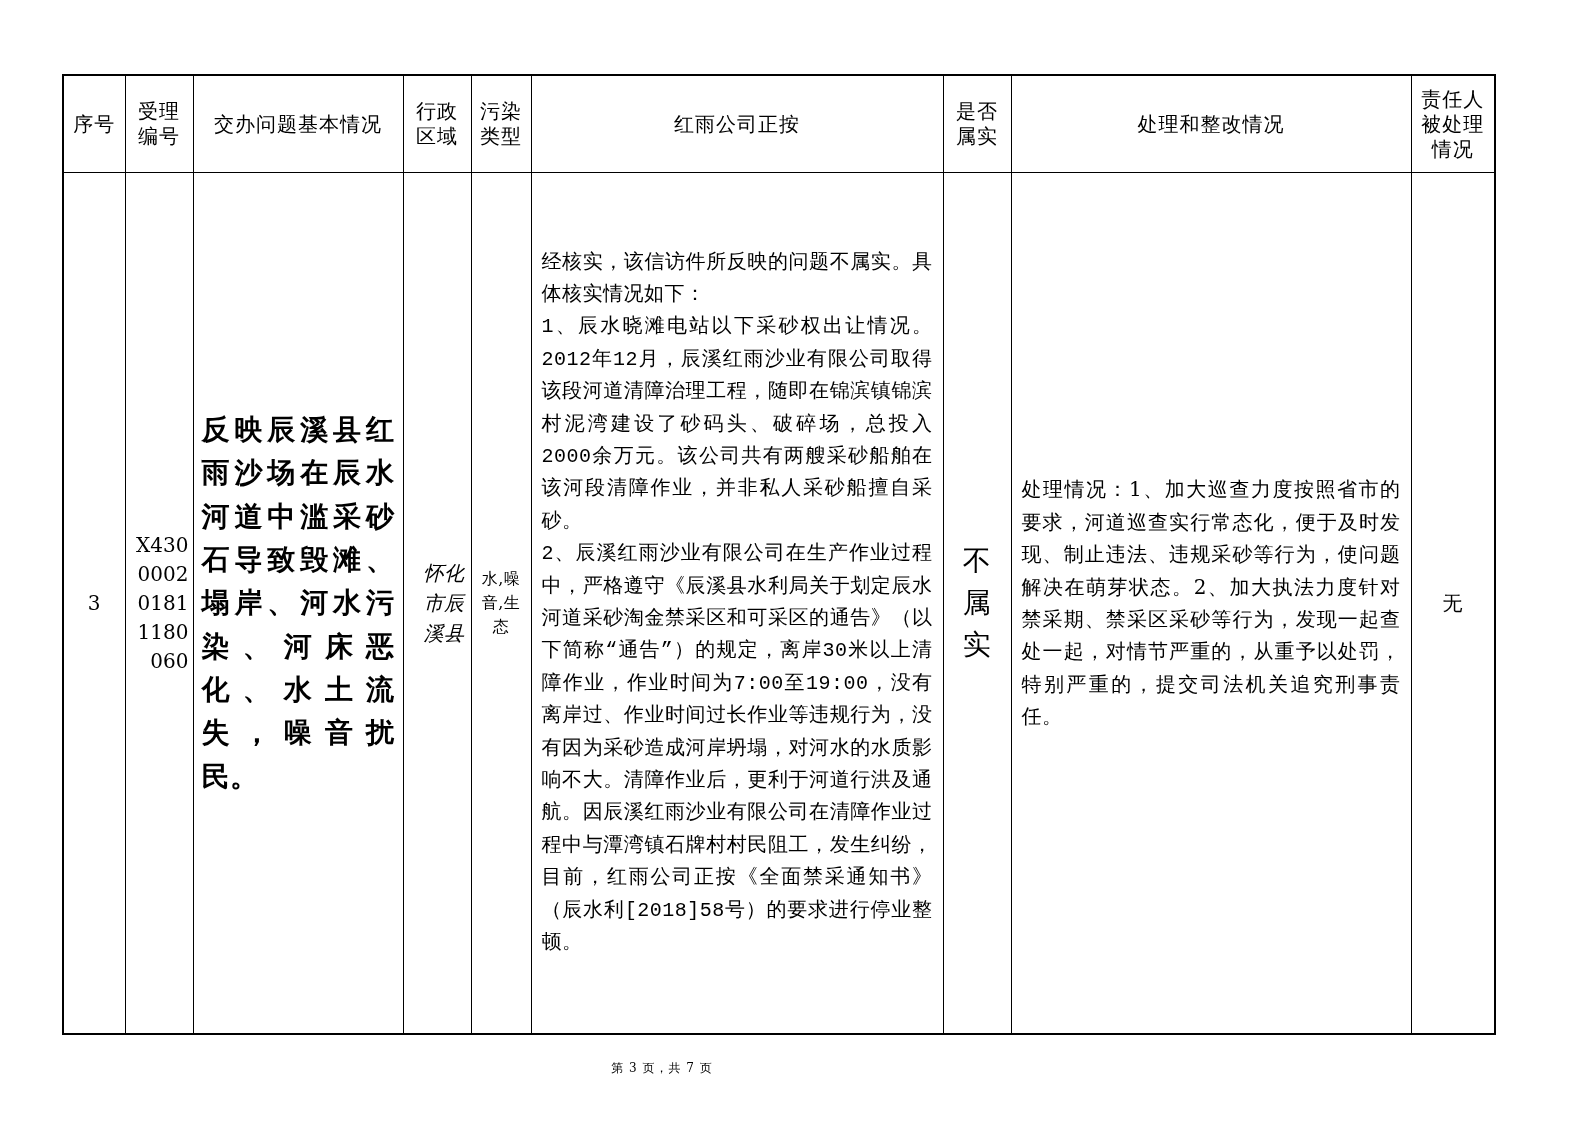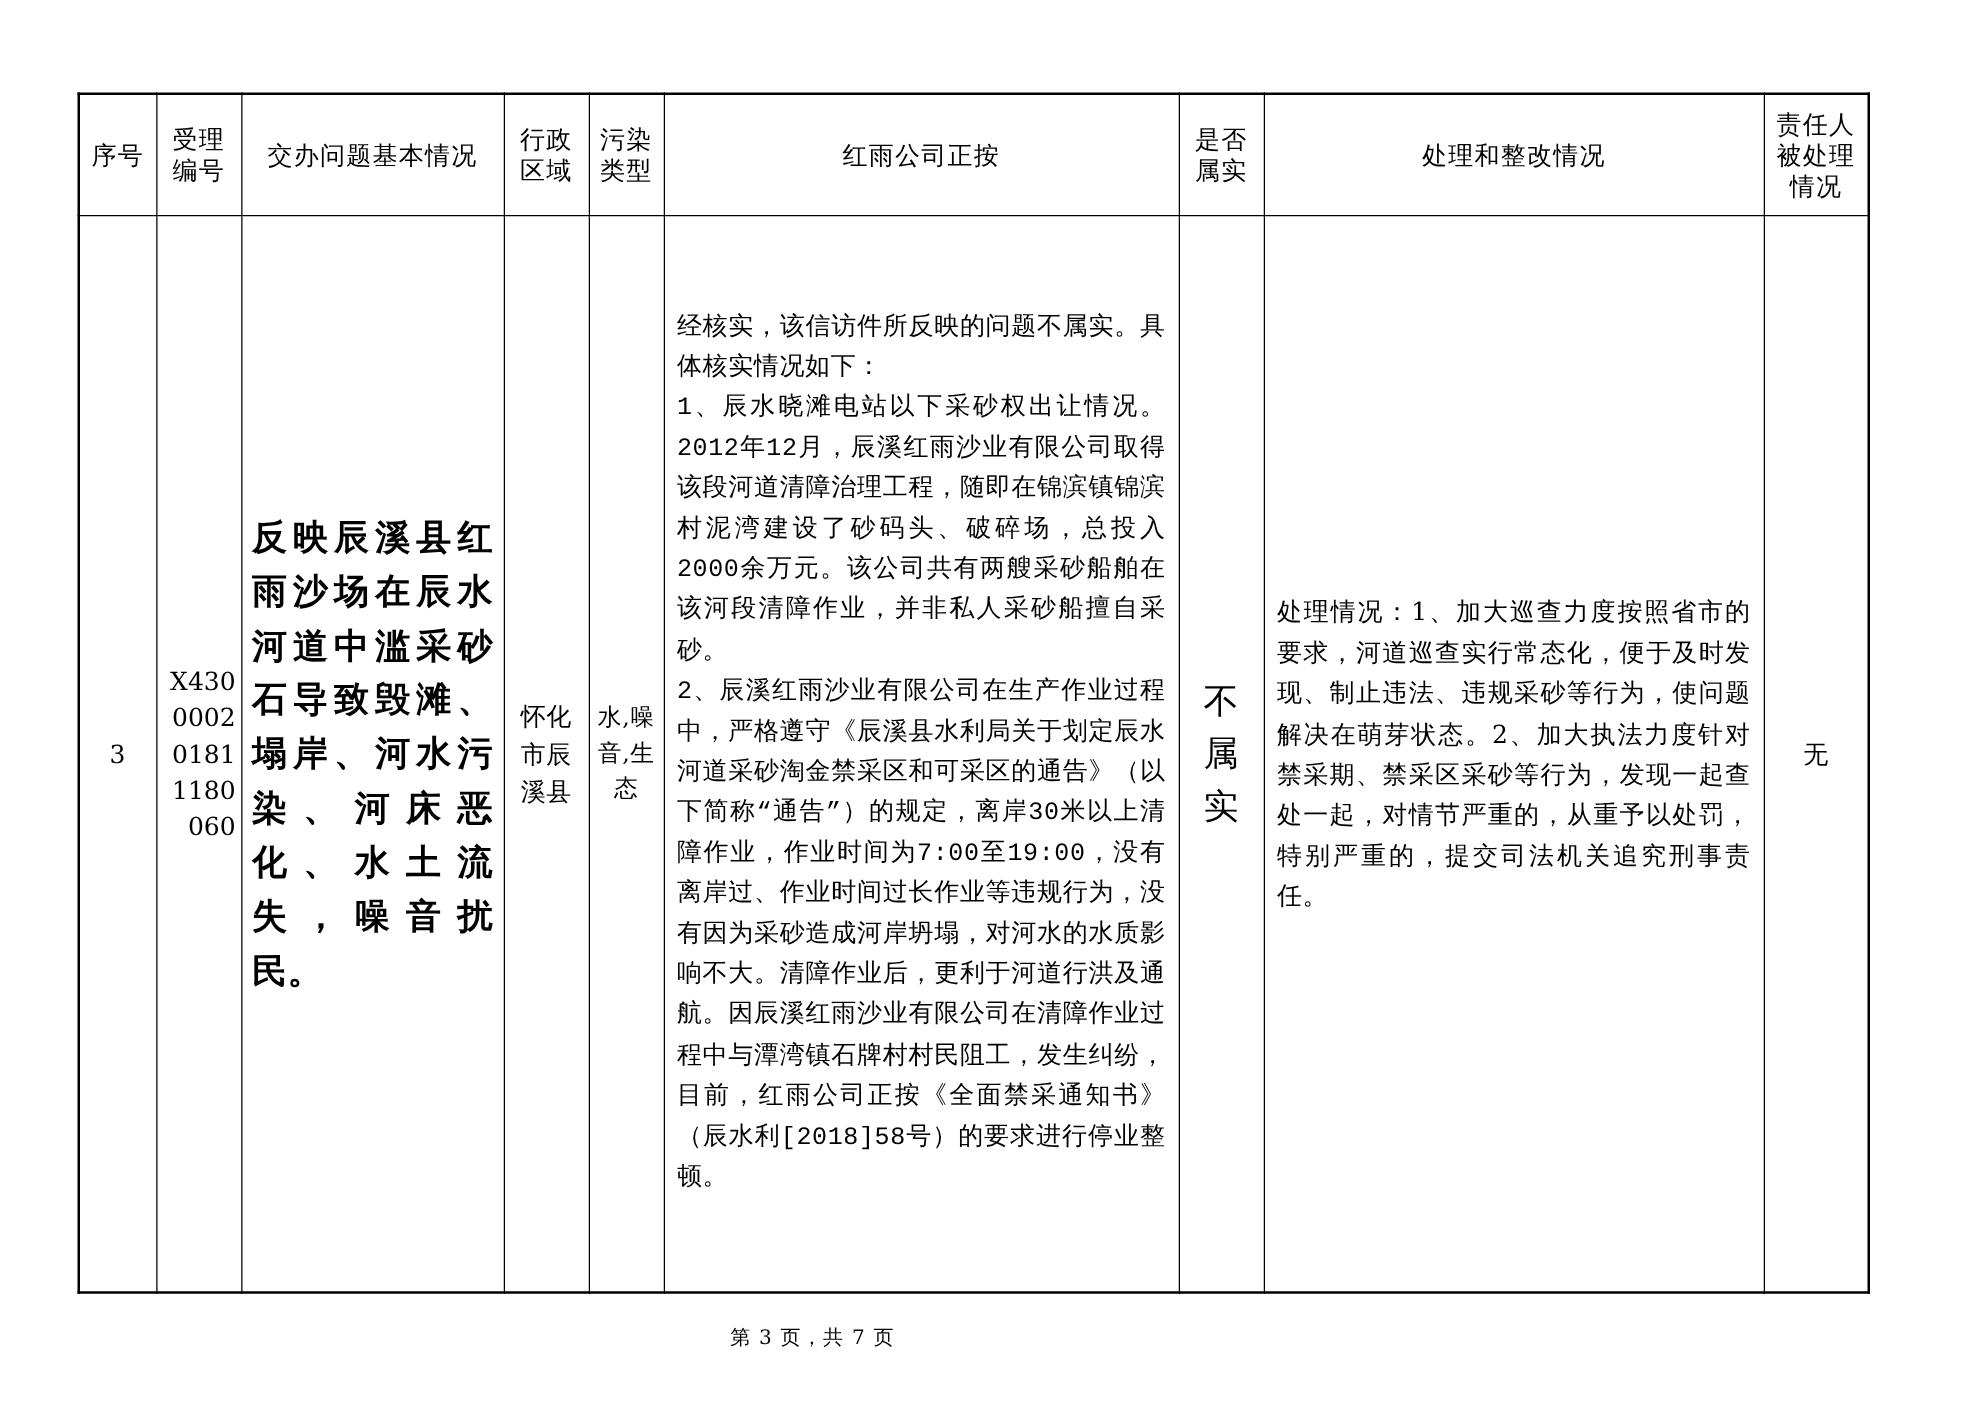--- a/index.html
+++ b/index.html
@@ -81,25 +81,26 @@
     font-size: 28px;
     line-height: 1.55;
     text-align: justify;
     text-justify: inter-ideograph;
     padding: 0 8px;
     font-weight: bold;
   }
   .region-val {
     font-size: 20px;
     line-height: 1.5;
-    text-align: center;
+    text-align: right;
     padding: 0 6px;
+    font-style: italic;
   }
   .type-val {
-    font-size: 19px;
+    font-size: 16px;
     line-height: 1.5;
     text-align: center;
     padding: 0 6px;
   }
   .invest-val {
     font-size: 20px;
     line-height: 1.62;
     text-align: justify;
     text-justify: inter-ideograph;
     padding: 0 10px;
@@ -123,25 +124,25 @@
   }
   .handle-val b {
     font-weight: normal;
   }
   .resp-val {
     font-size: 20px;
     text-align: center;
   }
   .footer {
     position: absolute;
-    left: 0;
+    left: 12px;
     top: 1060px;
     width: 1300px;
     text-align: center;
-    font-size: 16px;
+    font-size: 12px;
     letter-spacing: 1px;
   }
   .th-lines {
     display: block;
     white-space: pre-line;
   }
 </style>
 </head>
 <body>
 

